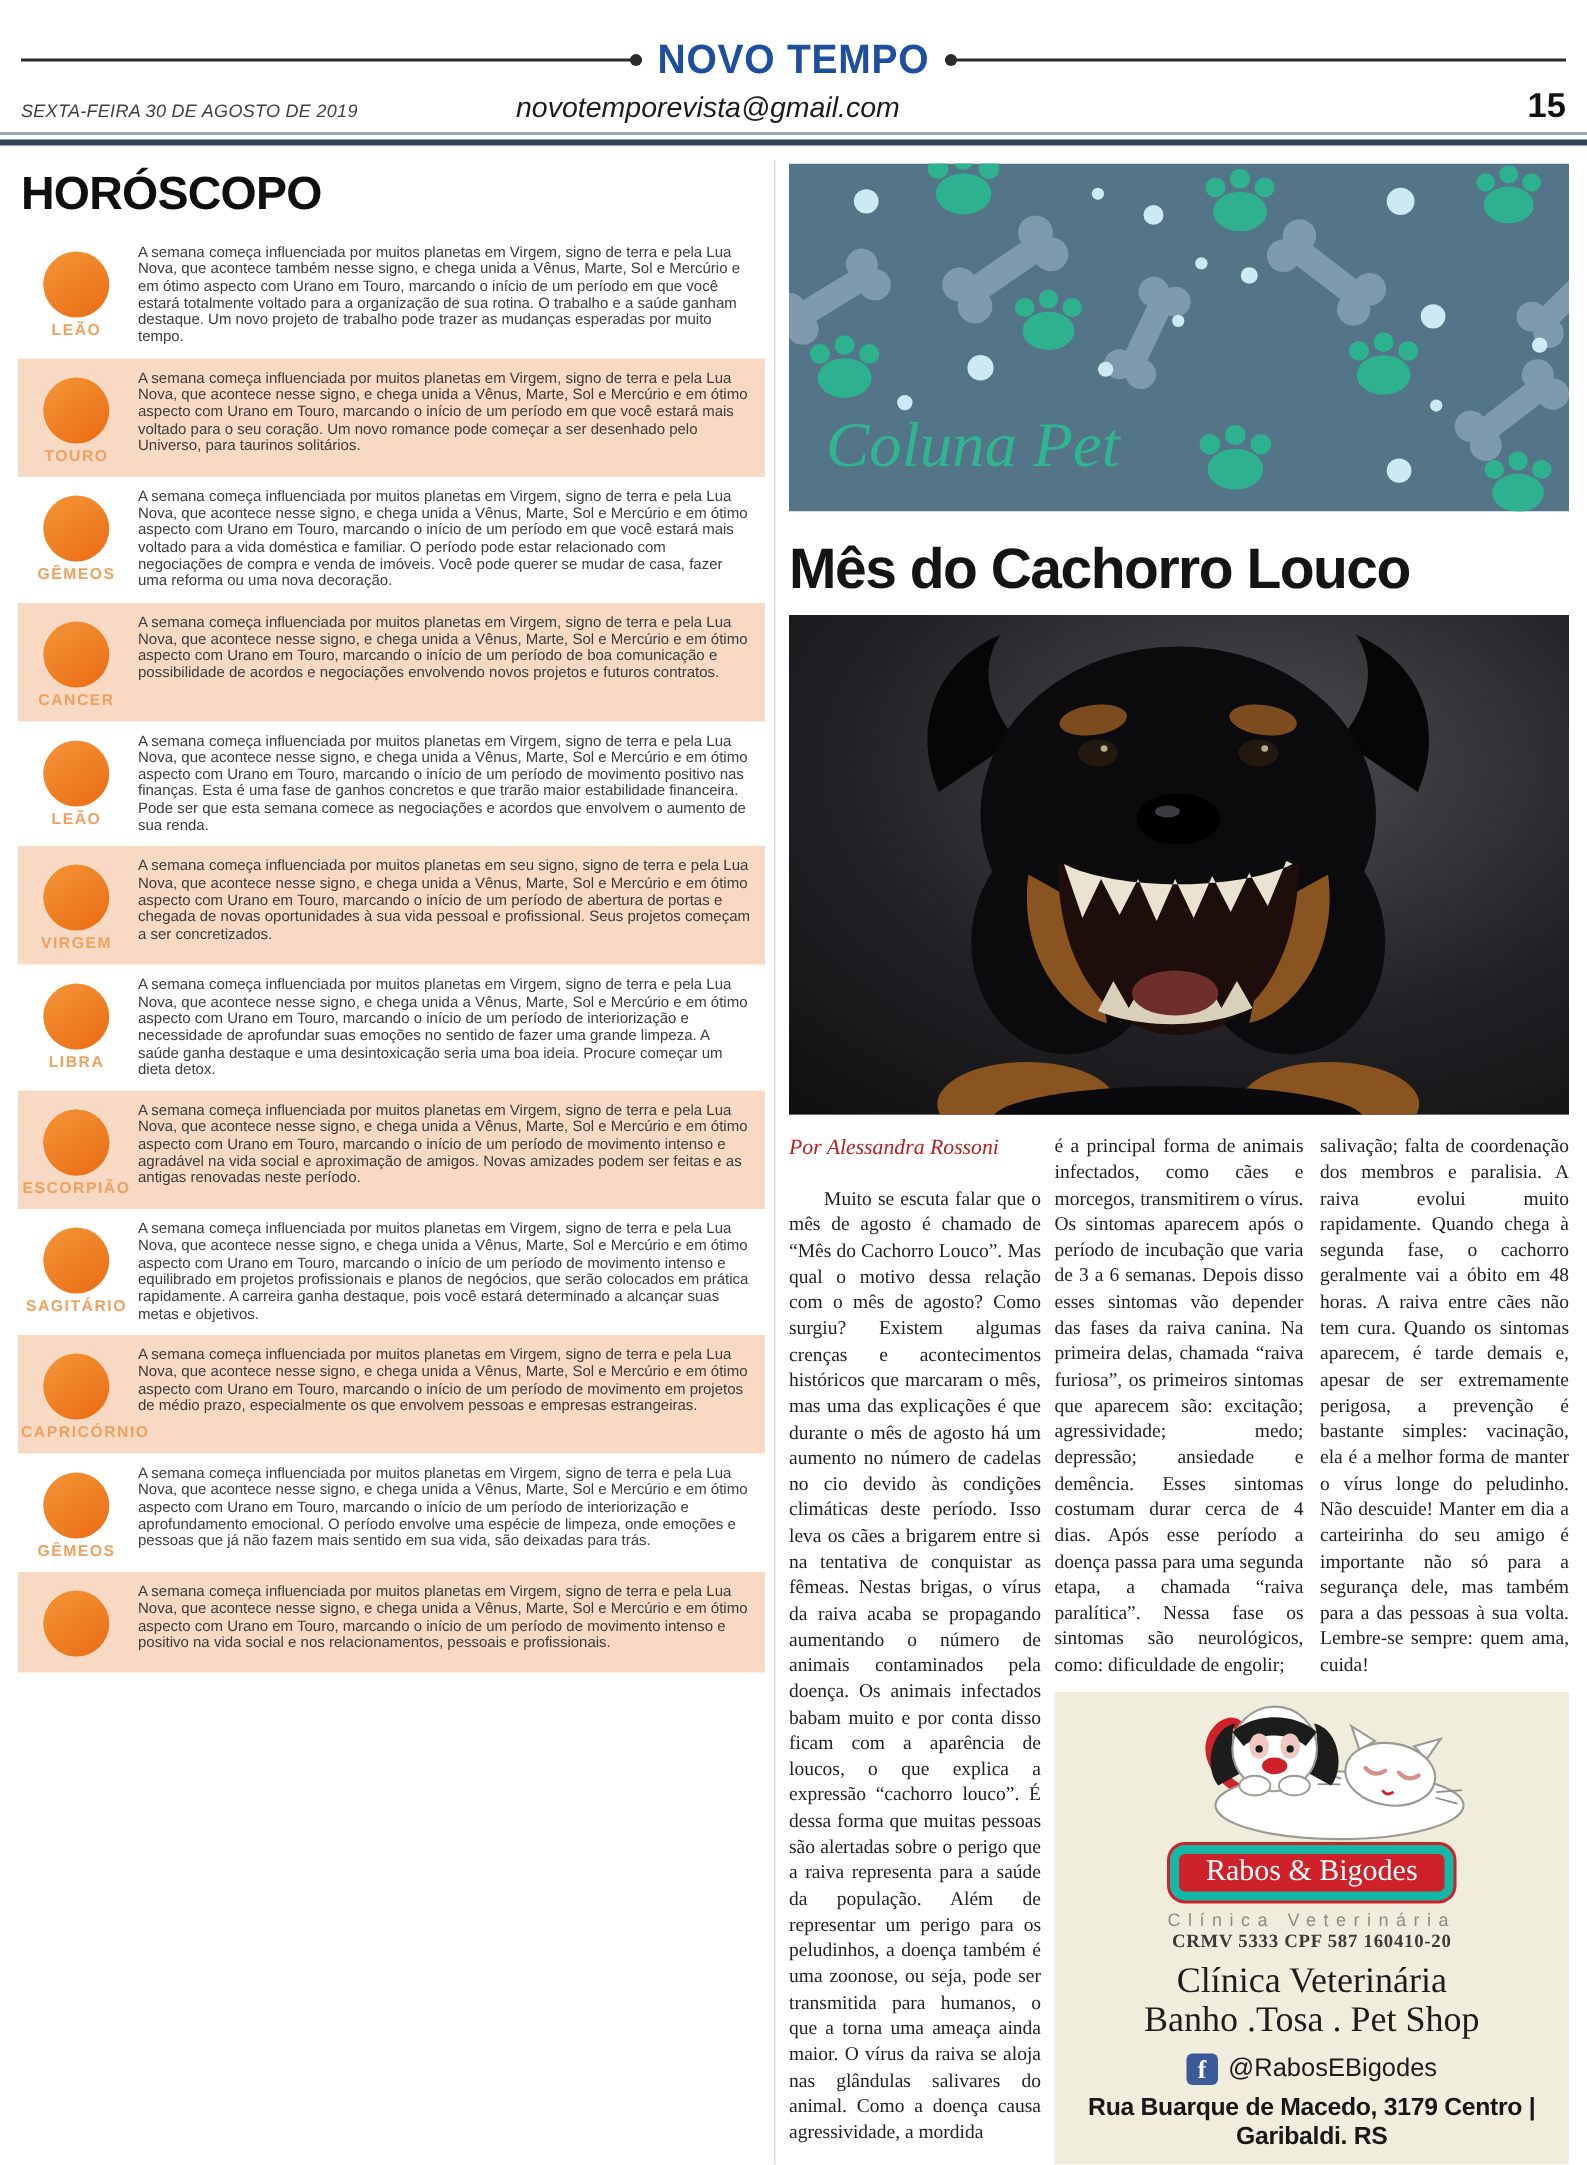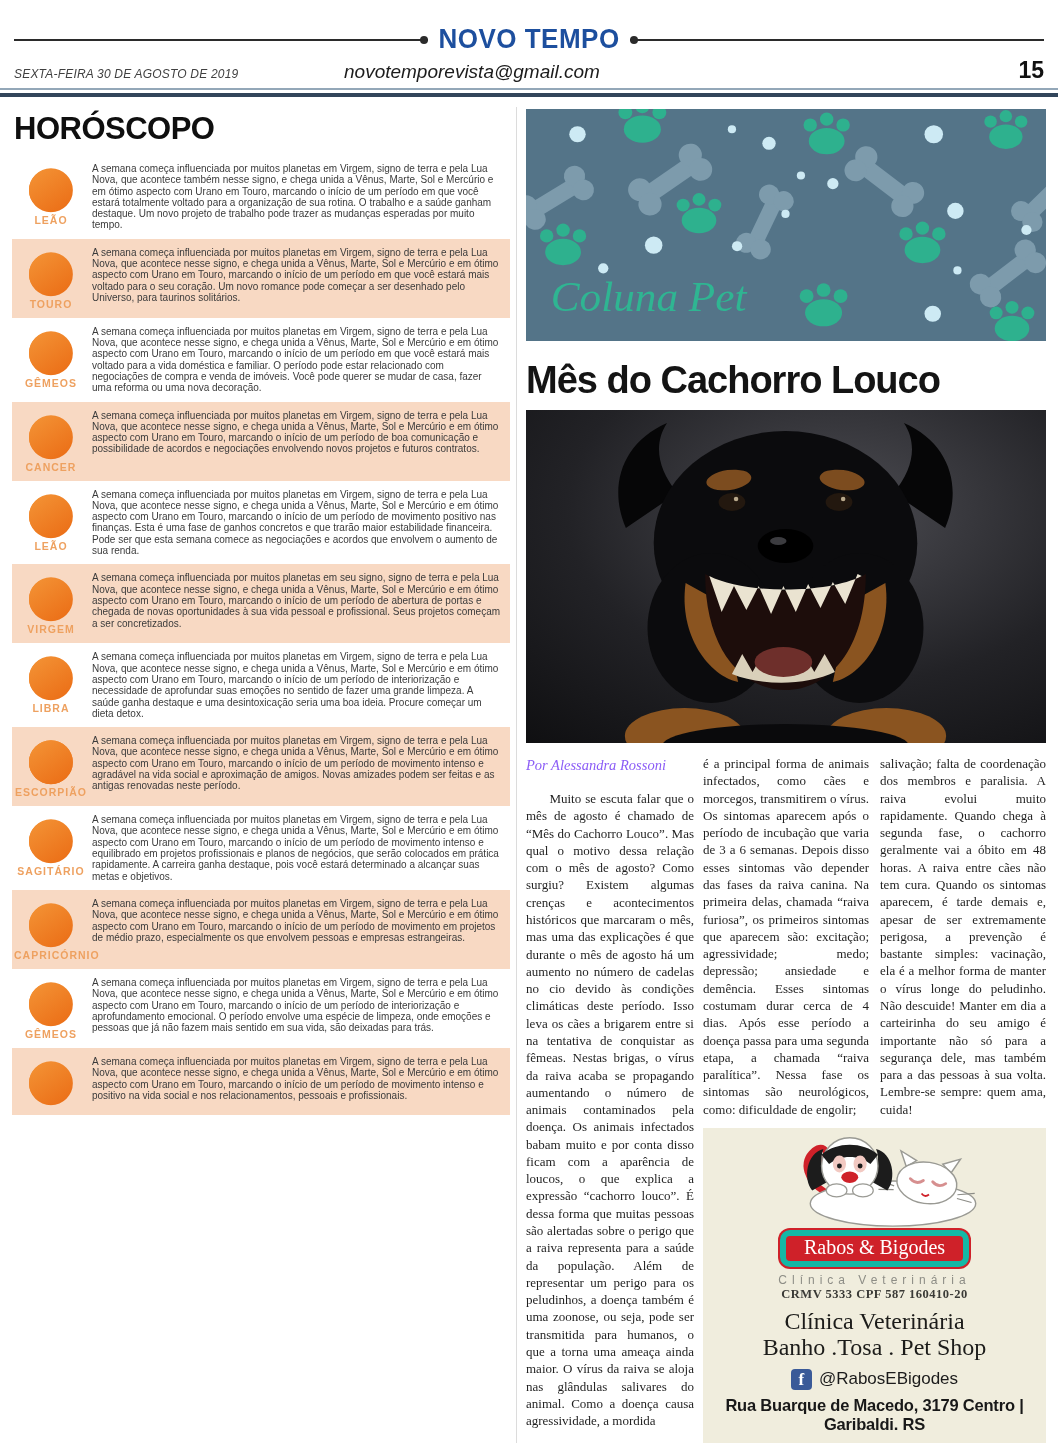--- a/index.html
+++ b/index.html
@@ -42,21 +42,21 @@
   .banner svg { width:100%; height:100%; display:block; }
   .headline { margin:18px 0 8px; font-size:38px; font-weight:800; color:#141414; letter-spacing:-1px; }
   .photo { height:333px; background:#131316; }
   .photo svg { width:100%; height:100%; display:block; }
 
   .article { display:flex; gap:9px; margin-top:12px; }
   .acol1 { width:168px; flex:none; }
   .aright { flex:1; min-width:0; display:flex; flex-direction:column; }
   .cols23 { display:flex; gap:11px; }
   .cols23 > p { width:50%; }
-  .byline { font-family:"Liberation Serif", serif; font-style:italic; font-size:14.5px; color:#8b5cf6; margin:2px 0 16px; }
+  .byline { font-family:"Liberation Serif", serif; font-style:italic; font-size:14.5px; color:#b91c1c; margin:2px 0 16px; }
   .atext { font-family:"Liberation Serif", serif; font-size:13px; line-height:1.33; text-align:justify; color:#1f1f1f; margin:0; }
   .indent { text-indent:1.8em; }
 
   
   .ad { background:#f0eddd; margin-top:10px; padding:6px 10px 12px; text-align:center; }
   .ad-illustration svg { height:94px; display:block; margin:0 auto; }
   .badge { display:inline-block; background:#cf2129; color:#fff; font-family:"Liberation Serif", serif;
            font-size:20px; padding:0 18px 2px; border-radius:10px; border:6px solid #14b8a6;
            box-shadow:0 0 0 2px #cf2129; margin-top:2px; }
   .ad-sub { letter-spacing:5px; color:#8d8d86; font-size:12px; margin-top:6px; }

